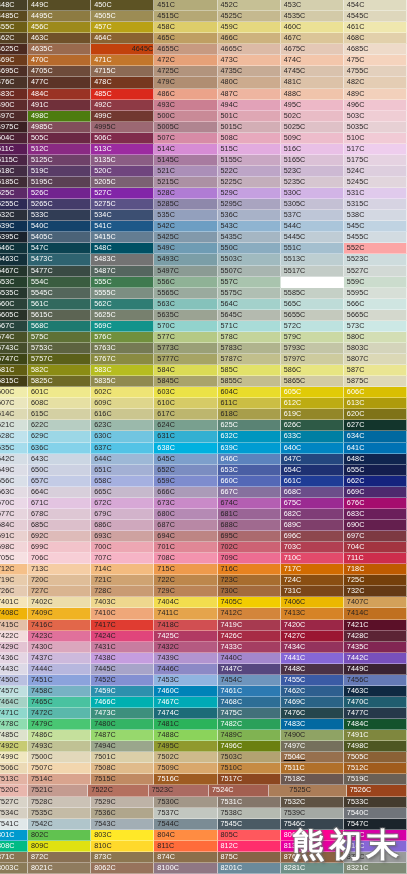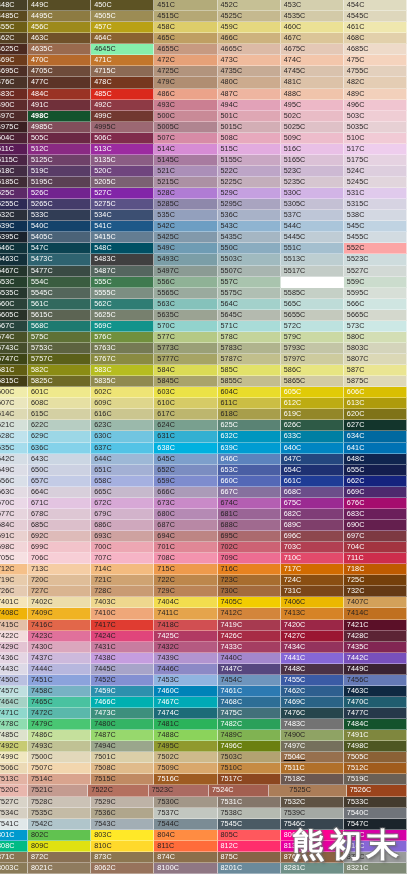--- a/index.html
+++ b/index.html
@@ -163,21 +163,21 @@
         <span class="code">468C</span>
       </div>
     </div>
     <div class="row">
       <div class="sw light first" style="background: rgb(76, 42, 32);">
         <span class="code">4625C</span>
       </div>
       <div class="sw light" style="background: rgb(154, 106, 78);">
         <span class="code">4635C</span>
       </div>
-      <div class="sw dark" style="background: #86efac;">
+      <div class="sw dark" style="background: #c2410c; justify-content: flex-end;">
         <span class="code">4645C</span>
       </div>
       <div class="sw dark" style="background: rgb(199, 154, 129);">
         <span class="code">4655C</span>
       </div>
       <div class="sw dark" style="background: rgb(220, 186, 166);">
         <span class="code">4665C</span>
       </div>
       <div class="sw dark" style="background: rgb(228, 200, 182);">
         <span class="code">4675C</span>
@@ -298,21 +298,21 @@
         <span class="code">495C</span>
       </div>
       <div class="sw dark" style="background: rgb(240, 197, 208);">
         <span class="code">496C</span>
       </div>
     </div>
     <div class="row">
       <div class="sw light first" style="background: rgb(78, 43, 42);">
         <span class="code">497C</span>
       </div>
-      <div class="sw light" style="background: #14532d; font-weight: bold;">
+      <div class="sw light" style="background: #4d7c0f;">
         <span class="code">498C</span>
       </div>
       <div class="sw light" style="background: rgb(113, 56, 48);">
         <span class="code">499C</span>
       </div>
       <div class="sw dark" style="background: rgb(201, 138, 151);">
         <span class="code">500C</span>
       </div>
       <div class="sw dark" style="background: rgb(223, 167, 180);">
         <span class="code">501C</span>
@@ -600,21 +600,21 @@
         <span class="code">552C</span>
       </div>
     </div>
     <div class="row">
       <div class="sw light first" style="background: rgb(19, 48, 58);">
         <span class="code">5463C</span>
       </div>
       <div class="sw light" style="background: rgb(46, 99, 112);">
         <span class="code">5473C</span>
       </div>
-      <div class="sw light" style="background: #404040;">
+      <div class="sw light" style="background: #737373;">
         <span class="code">5483C</span>
       </div>
       <div class="sw dark" style="background: rgb(123, 158, 167);">
         <span class="code">5493C</span>
       </div>
       <div class="sw dark" style="background: rgb(160, 186, 191);">
         <span class="code">5503C</span>
       </div>
       <div class="sw dark" style="background: rgb(189, 206, 209);">
         <span class="code">5513C</span>
@@ -1575,21 +1575,21 @@
       </div>
       <div class="sw dark" style="background: rgb(52, 180, 101);">
         <span class="code">7480C</span>
       </div>
       <div class="sw dark" style="background: rgb(43, 179, 91);">
         <span class="code">7481C</span>
       </div>
       <div class="sw light" style="background: rgb(42, 160, 90);">
         <span class="code">7482C</span>
       </div>
-      <div class="sw light" style="background: #737373;">
+      <div class="sw light" style="background: #0369a1;">
         <span class="code">7483C</span>
       </div>
       <div class="sw light" style="background: #14532d;">
         <span class="code">7484C</span>
       </div>
     </div>
     <div class="row">
       <div class="sw dark first" style="background: rgb(221, 226, 204);">
         <span class="code">7485C</span>
       </div>

